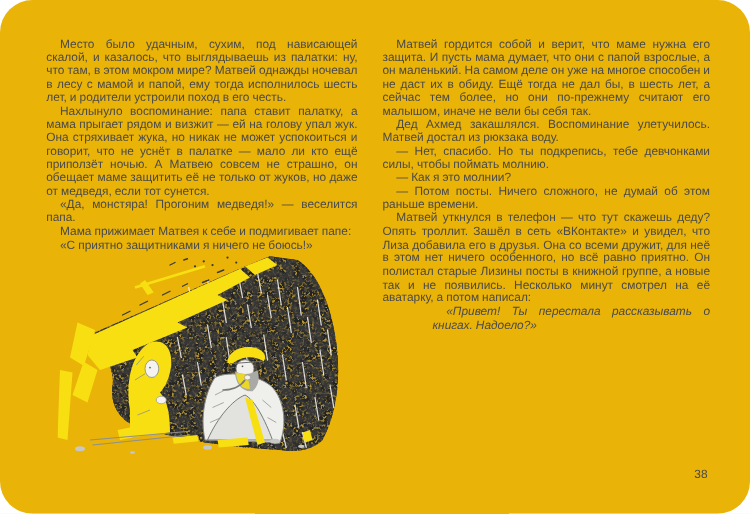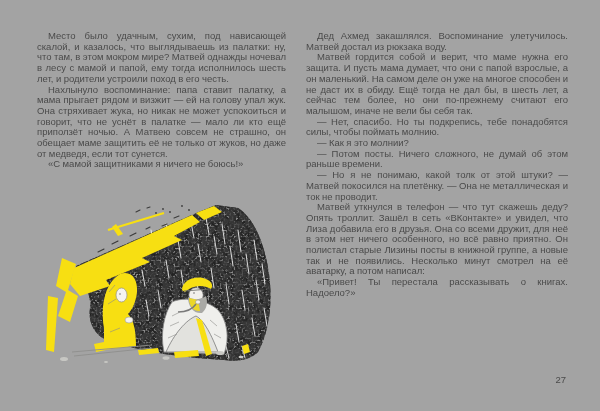--- a/index.html
+++ b/index.html
@@ -1,44 +1,46 @@
 <!DOCTYPE html>
 <html lang="ru"><head>
 <meta charset="utf-8">
 <style>
   html,body{margin:0;padding:0;background:#ffffff;}
   .spread{
-    position:relative;width:600px;height:411px;background:#a3a3a3;overflow:hidden;
-    font-family:"Liberation Sans","DejaVu Sans",sans-serif;color:#4a4a4a;
+    position:relative;width:600px;height:411px;background:#eab308;overflow:hidden;
+    font-family:"Liberation Sans","DejaVu Sans",sans-serif;color:#4a4a4a;border-radius:26px;
   }
   .col{position:absolute;top:31px;}
   .col-left{left:37px;width:249px;}
   .col-right{left:306px;width:262px;}
   .col p{
     margin:0;font-size:9.5px;line-height:10.7px;text-align:justify;
     text-indent:11px;letter-spacing:0;word-spacing:-0.2px;
     hyphens:auto;-webkit-hyphens:auto;color:#4a4a4a;
   }
-  .col p.italic{}
+  .col p.italic{font-style:italic;margin-left:40px;}
   .page-number{
     position:absolute;right:34px;bottom:26px;font-size:9.5px;color:#4a4a4a;
   }
   .illustration{
     position:absolute;left:46px;top:200px;width:230px;height:170px;
   }
 </style>
 </head>
 <body>
 
 <div class="spread">
 
   <div class="col col-left">
     <p>Место было удачным, сухим, под нависающей скалой, и казалось, что выглядываешь из палатки: ну, что там, в этом мокром мире? Матвей однажды ночевал в лесу с мамой и папой, ему тогда исполнилось шесть лет, и родители устроили поход в его честь.</p>
     <p>Нахлынуло воспоминание: папа ставит палатку, а мама прыгает рядом и визжит — ей на голову упал жук. Она стряхивает жука, но никак не может успокоиться и говорит, что не уснёт в палатке — мало ли кто ещё приползёт ночью. А Матвею совсем не страшно, он обещает маме защитить её не только от жуков, но даже от медведя, если тот сунется.</p>
-    <p>«С мамой защитниками я ничего не боюсь!»</p>
+    <p>«Да, монстяра! Прогоним медведя!» — веселится папа.</p>
+    <p>Мама прижимает Матвея к себе и подмигивает папе:</p>
+    <p>«С приятно защитниками я ничего не боюсь!»</p>
   </div>
 
   <svg class="illustration" viewBox="0 0 230 170" role="img" aria-label="Ink sketch with yellow accents: a boy in a hooded jacket and an old man in a cap sit under a dark overhanging rock while rain streaks fall">
     <defs>
       <filter id="stip" x="-10%" y="-10%" width="120%" height="120%">
         <feTurbulence type="fractalNoise" baseFrequency="0.5" numOctaves="3" seed="11" result="n"></feTurbulence>
         <feColorMatrix in="n" type="matrix" values="0 0 0 0 0  0 0 0 0 0  0 0 0 0 0  0 0 0 6 -2.1" result="m"></feColorMatrix>
         <feComposite in="SourceGraphic" in2="m" operator="in"></feComposite>
       </filter>
       <filter id="stip2" x="-10%" y="-10%" width="120%" height="120%">
@@ -145,25 +147,24 @@
       <path d="M26,152 L106,145 M28,156 L106,148" stroke="#8f8f8c" stroke-width="0.9" fill="none"></path>
       <ellipse cx="18" cy="159" rx="4" ry="2" fill="#c7c7c3"></ellipse>
       <ellipse cx="120" cy="158" rx="3.5" ry="1.8" fill="#c7c7c3"></ellipse>
       <ellipse cx="174" cy="153" rx="4" ry="2" fill="#c7c7c3"></ellipse>
       <ellipse cx="195" cy="157" rx="2.5" ry="1.3" fill="#c7c7c3"></ellipse>
       <ellipse cx="60" cy="162" rx="2" ry="1" fill="#c7c7c3"></ellipse>
     </g>
   </svg>
 
   <div class="col col-right">
+    <p>Матвей гордится собой и верит, что маме нужна его защита. И пусть мама думает, что они с папой взрослые, а он маленький. На самом деле он уже на многое способен и не даст их в обиду. Ещё тогда не дал бы, в шесть лет, а сейчас тем более, но они по-прежнему считают его малышом, иначе не вели бы себя так.</p>
     <p>Дед Ахмед закашлялся. Воспоминание улетучилось. Матвей достал из рюкзака воду.</p>
-    <p>Матвей гордится собой и верит, что маме нужна его защита. И пусть мама думает, что они с папой взрослые, а он маленький. На самом деле он уже на многое способен и не даст их в обиду. Ещё тогда не дал бы, в шесть лет, а сейчас тем более, но они по-прежнему считают его малышом, иначе не вели бы себя так.</p>
-    <p>— Нет, спасибо. Но ты подкрепись, тебе понадобятся силы, чтобы поймать молнию.</p>
+    <p>— Нет, спасибо. Но ты подкрепись, тебе девчонками силы, чтобы поймать молнию.</p>
     <p>— Как я это молнии?</p>
     <p>— Потом посты. Ничего сложного, не думай об этом раньше времени.</p>
-    <p>— Но я не понимаю, какой толк от этой штуки? — Матвей покосился на плетёнку. — Она не металлическая и ток не проводит.</p>
     <p>Матвей уткнулся в телефон — что тут скажешь деду? Опять троллит. Зашёл в сеть «ВКонтакте» и увидел, что Лиза добавила его в друзья. Она со всеми дружит, для неё в этом нет ничего особенного, но всё равно приятно. Он полистал старые Лизины посты в книжной группе, а новые так и не появились. Несколько минут смотрел на её аватарку, а потом написал:</p>
     <p class="italic">«Привет! Ты перестала рассказывать о книгах. Надоело?»</p>
   </div>
 
-  <div class="page-number">27</div>
+  <div class="page-number">38</div>
 
 </div>
 
 </body></html>

